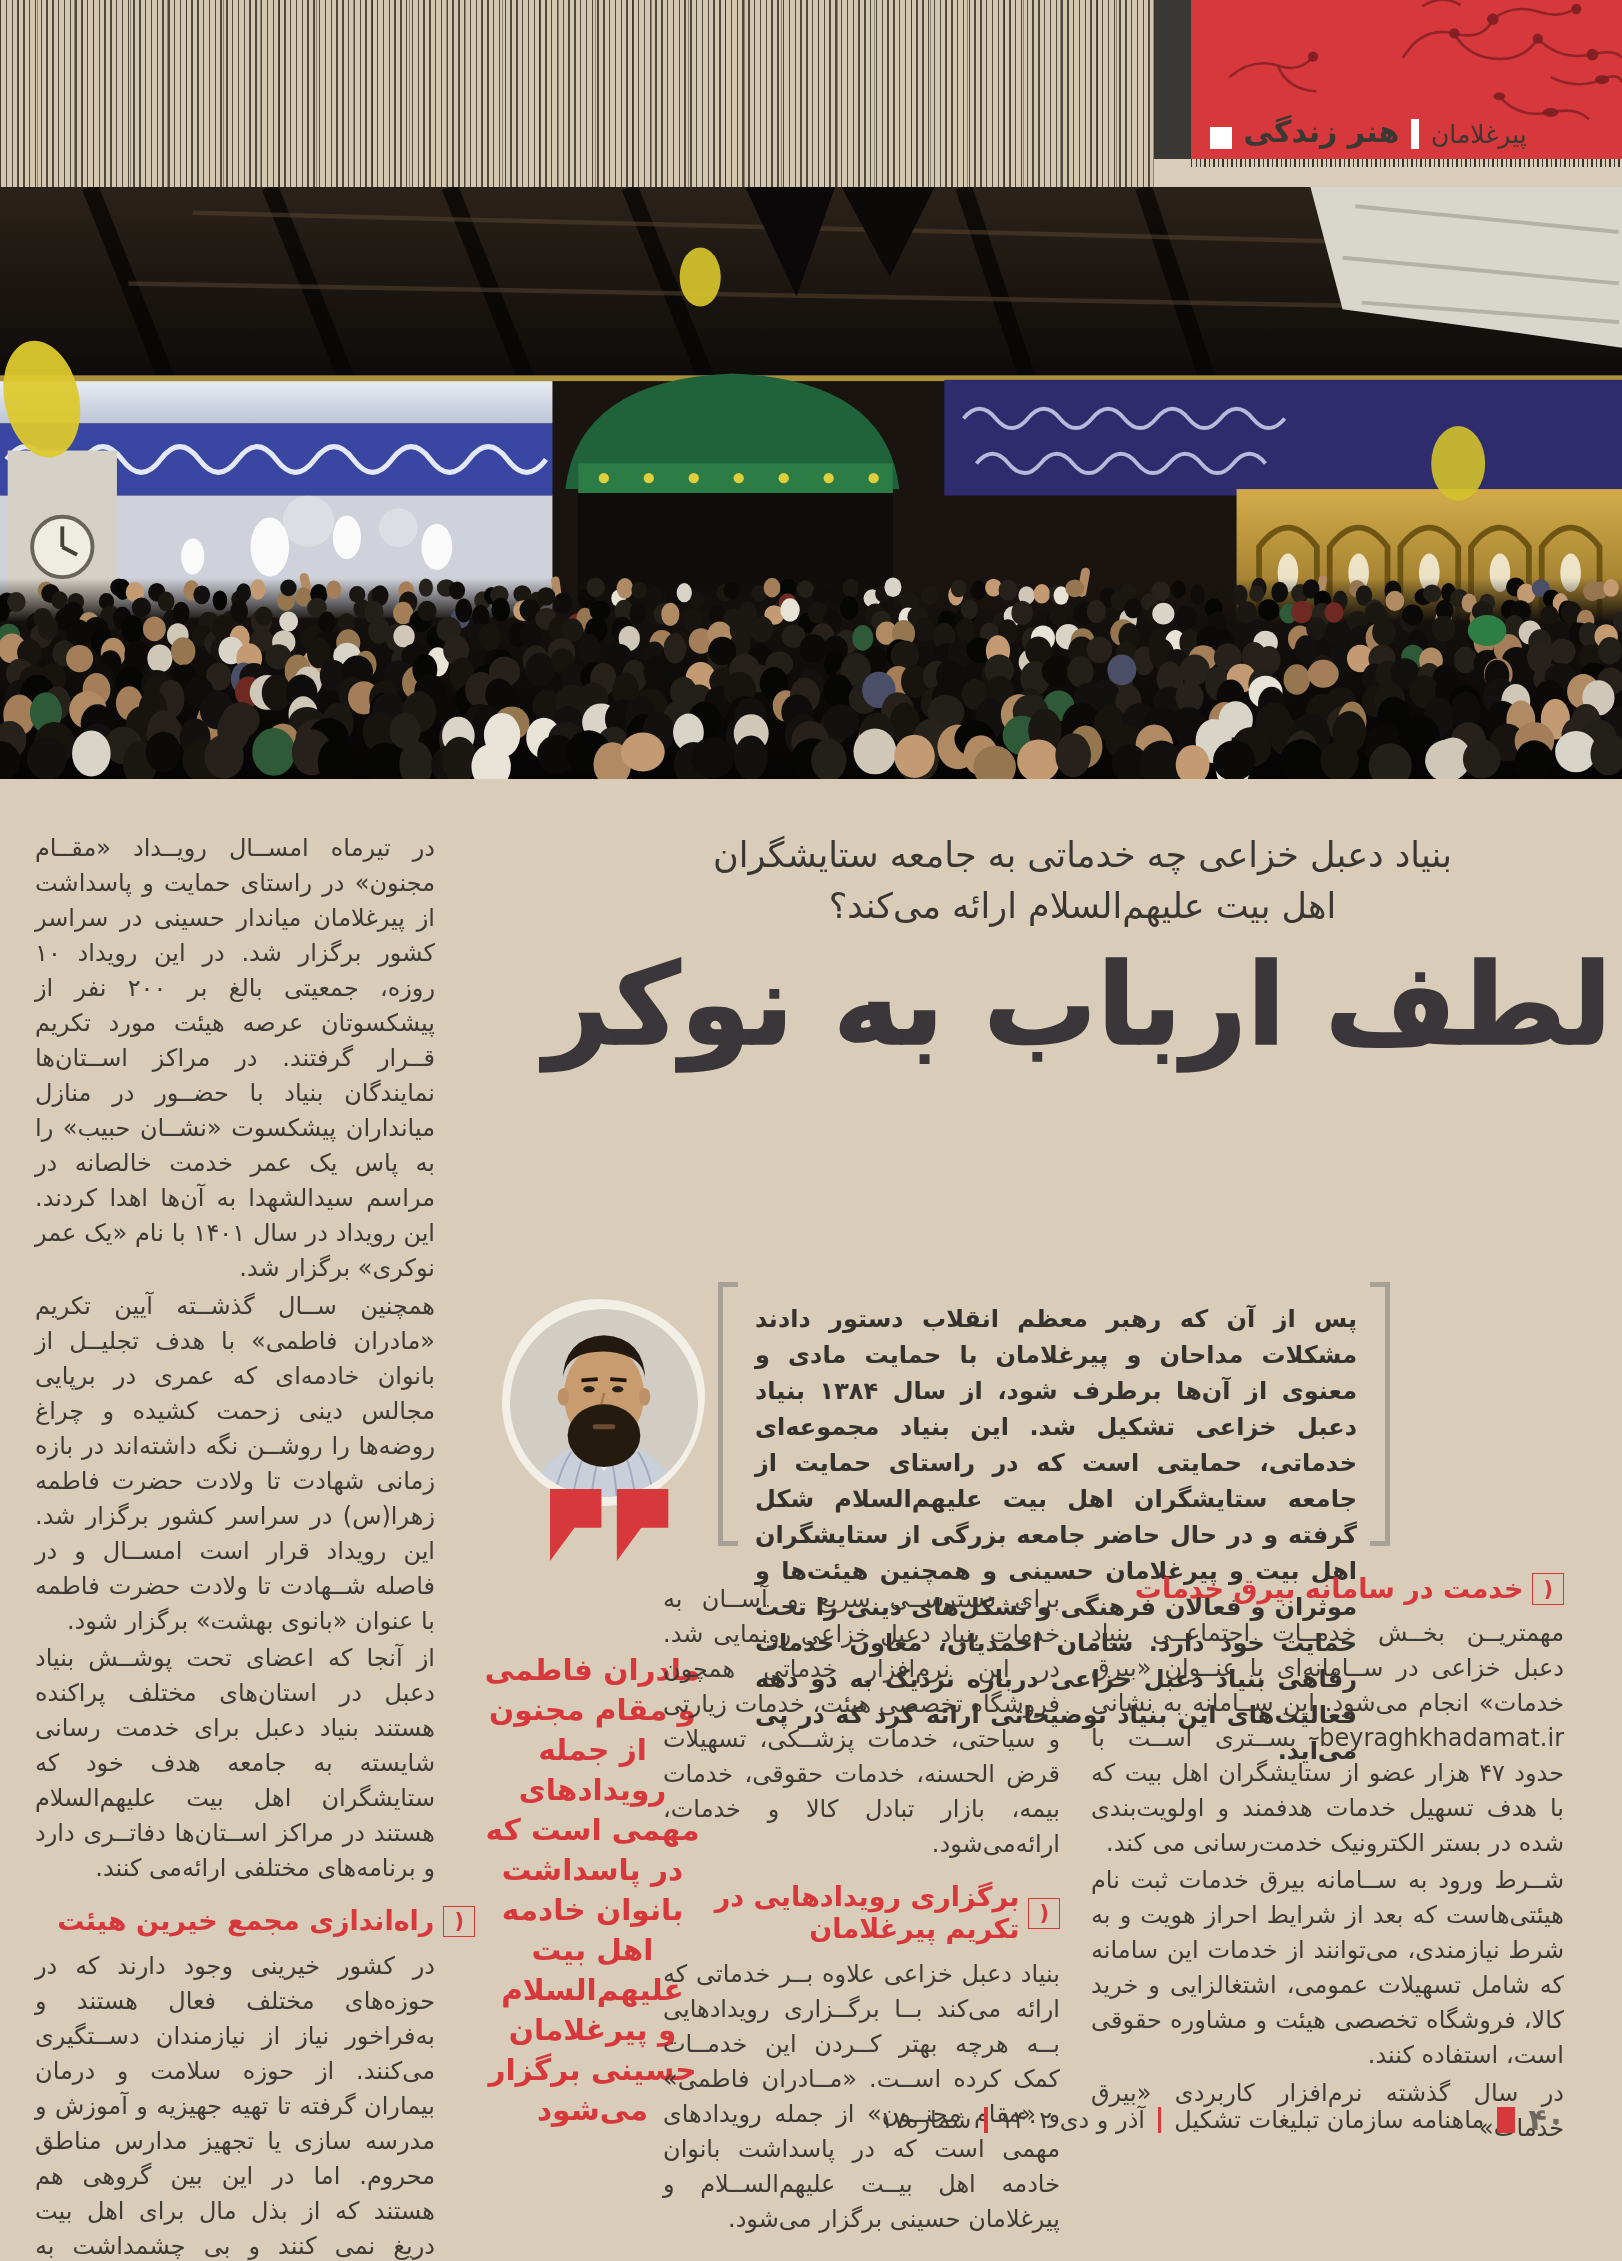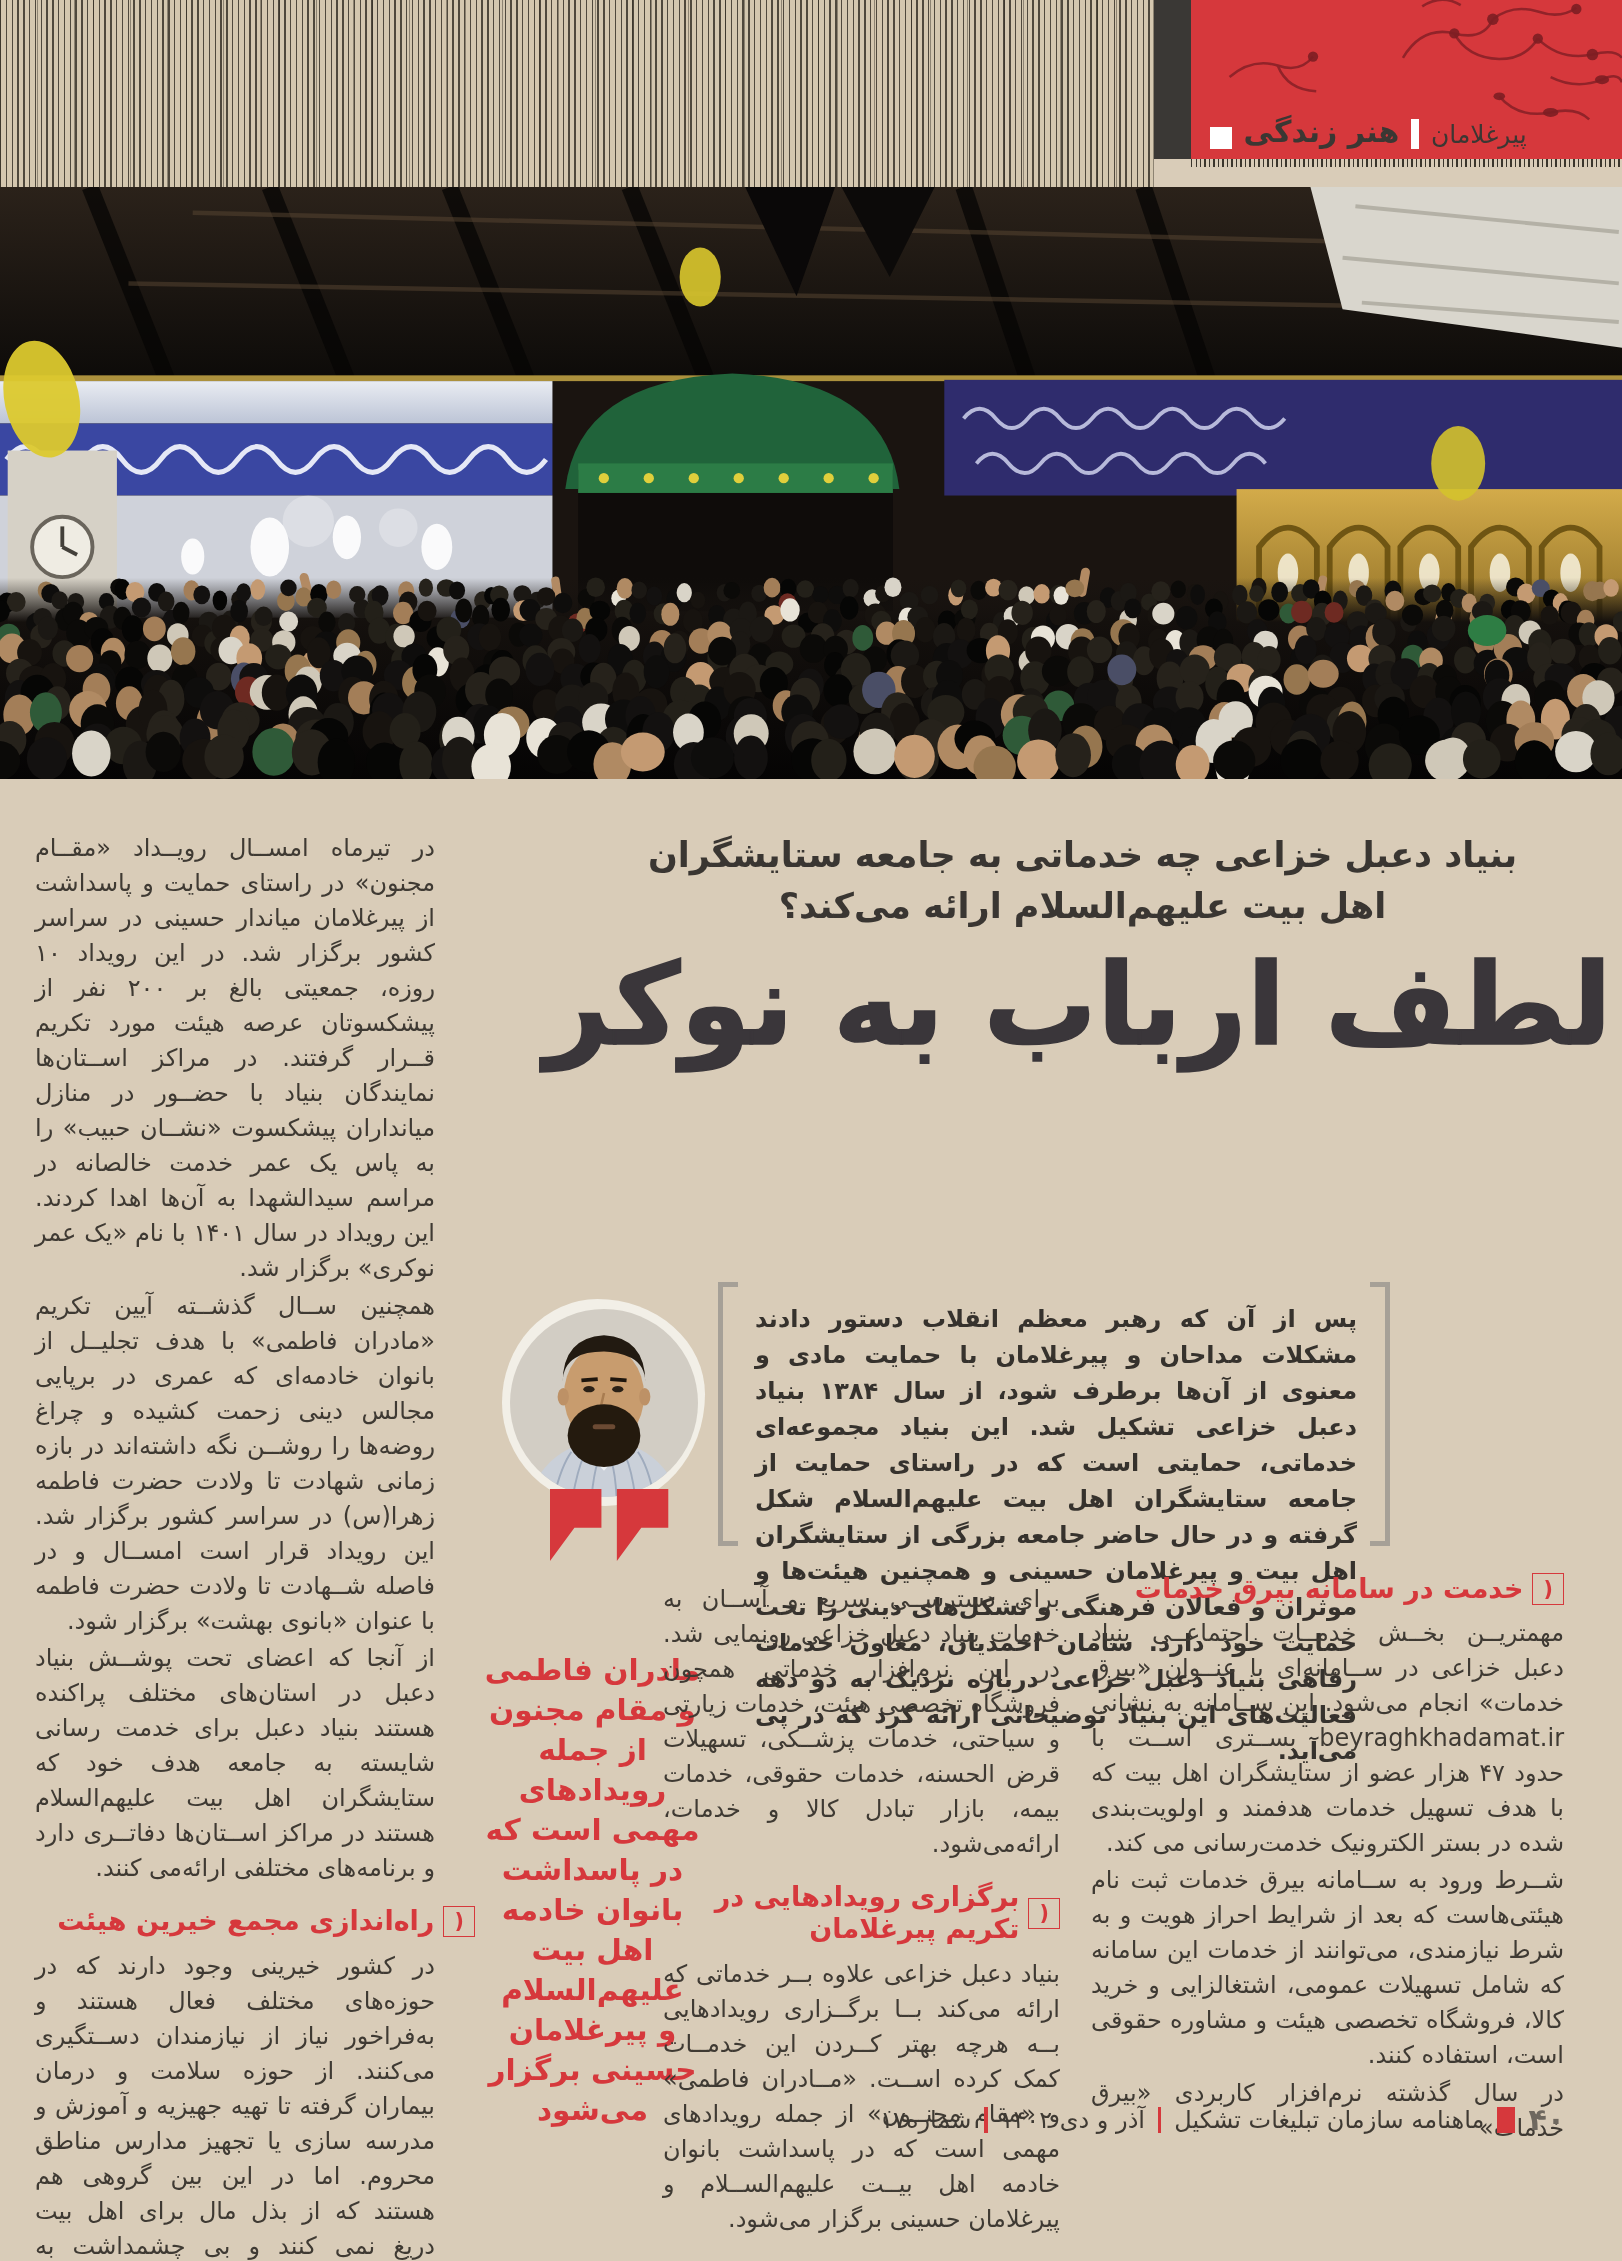--- a/index.html
+++ b/index.html
@@ -16,21 +16,21 @@
   .bullet{width:22px;height:22px;background:#fff;}
   .cat{font-size:30px;font-weight:bold;color:#3b3733;white-space:nowrap;}
   .vbar{width:8.4px;height:29.6px;background:#fff;}
   .topic{font-size:25px;color:#3b3733;white-space:nowrap;}
   .ticks{position:absolute;left:1191px;top:159px;width:431px;height:8.4px;
     background:repeating-linear-gradient(90deg,#3a352c 0 1.3px,transparent 1.3px 4.5px);}
   
   .photo{position:absolute;left:0;top:187px;width:1622px;height:592px;}
   
   .question{position:absolute;left:578px;top:830px;width:1009px;text-align:center;font-size:35px;
-    font-weight:bold;color:#3a3632;line-height:1.45;white-space:pre-line;}
+    font-weight:normal;color:#3a3632;line-height:1.45;white-space:pre-line;}
   .headline{position:absolute;left:533px;top:937px;width:1079px;text-align:right;color:#3a363a;font-weight:bold;}
   .headline .l{font-size:113px;line-height:136px;-webkit-text-stroke:1.6px #3a363a;}
   
   .lead-wrap{position:absolute;left:718px;top:1282px;width:672px;height:257px;}
   .bracket{position:absolute;top:0;height:254px;width:15.4px;}
   .bracket.r{right:0;border-right:5.1px solid #a6a097;border-top:5.8px solid #a6a097;border-bottom:5.8px solid #a6a097;}
   .bracket.l{left:0;border-left:5.1px solid #a6a097;border-top:5.8px solid #a6a097;border-bottom:5.8px solid #a6a097;}
   .lead{position:absolute;right:33px;left:37px;top:19px;font-size:24px;font-weight:bold;line-height:36px;
     text-align:justify;color:#36322d;}
   

